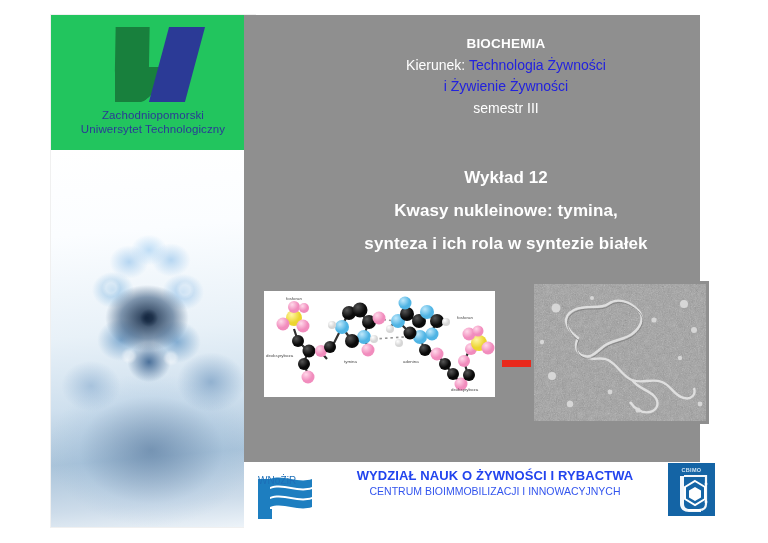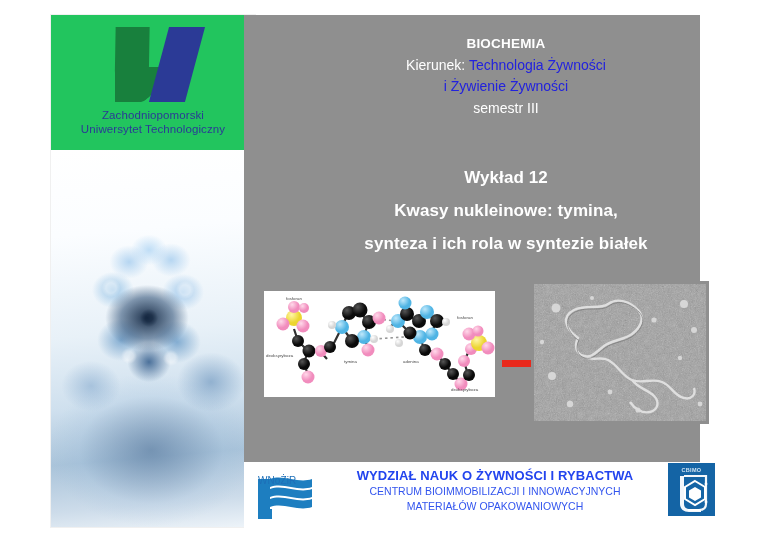--- a/index.html
+++ b/index.html
@@ -342,21 +342,20 @@
         <path d="M8 14 L8 54 L22 54 L22 44 L20 44 L20 14 Z" fill="#1d7ec0"></path>
         <path d="M20 14 C34 9 48 19 62 14 L62 22 C48 27 34 17 20 22 Z" fill="#1d7ec0"></path>
         <path d="M20 24 C34 19 48 29 62 24 L62 32 C48 37 34 27 20 32 Z" fill="#1d7ec0"></path>
         <path d="M20 34 C34 29 48 39 62 34 L62 42 C48 47 34 37 20 42 Z" fill="#1d7ec0"></path>
       </svg>
     </div>
 
     <div class="foot-text">
       <div class="f1">WYDZIAŁ NAUK O ŻYWNOŚCI I RYBACTWA</div>
       <div>CENTRUM BIOIMMOBILIZACJI I INNOWACYJNYCH</div>
-      <div>MATERIAŁÓW OPAKOWANIOWYCH</div>
     </div>
 
     <div class="cbimo">
       <div class="cbimo-label">CBIMO</div>
       <svg width="47" height="53" viewBox="0 0 47 53">
         <path d="M12 13 L12 41 C12 46 16 49 21 49 L33 49 L33 46 L22 46 C18 46 16 44 16 41
                  L16 13 Z" fill="#ffffff" opacity=".95"></path>
         <path d="M16 13 L38 13 L38 41 C38 45 35 47 31 47 L20 47" fill="none" stroke="#ffffff" stroke-width="2.2" opacity=".95"></path>
         <polygon points="27,18 37,24 37,36 27,42 17,36 17,24" fill="none" stroke="#ffffff" stroke-width="2"></polygon>
         <polygon points="27,24 33,27.5 33,34.5 27,38 21,34.5 21,27.5" fill="#ffffff"></polygon>

